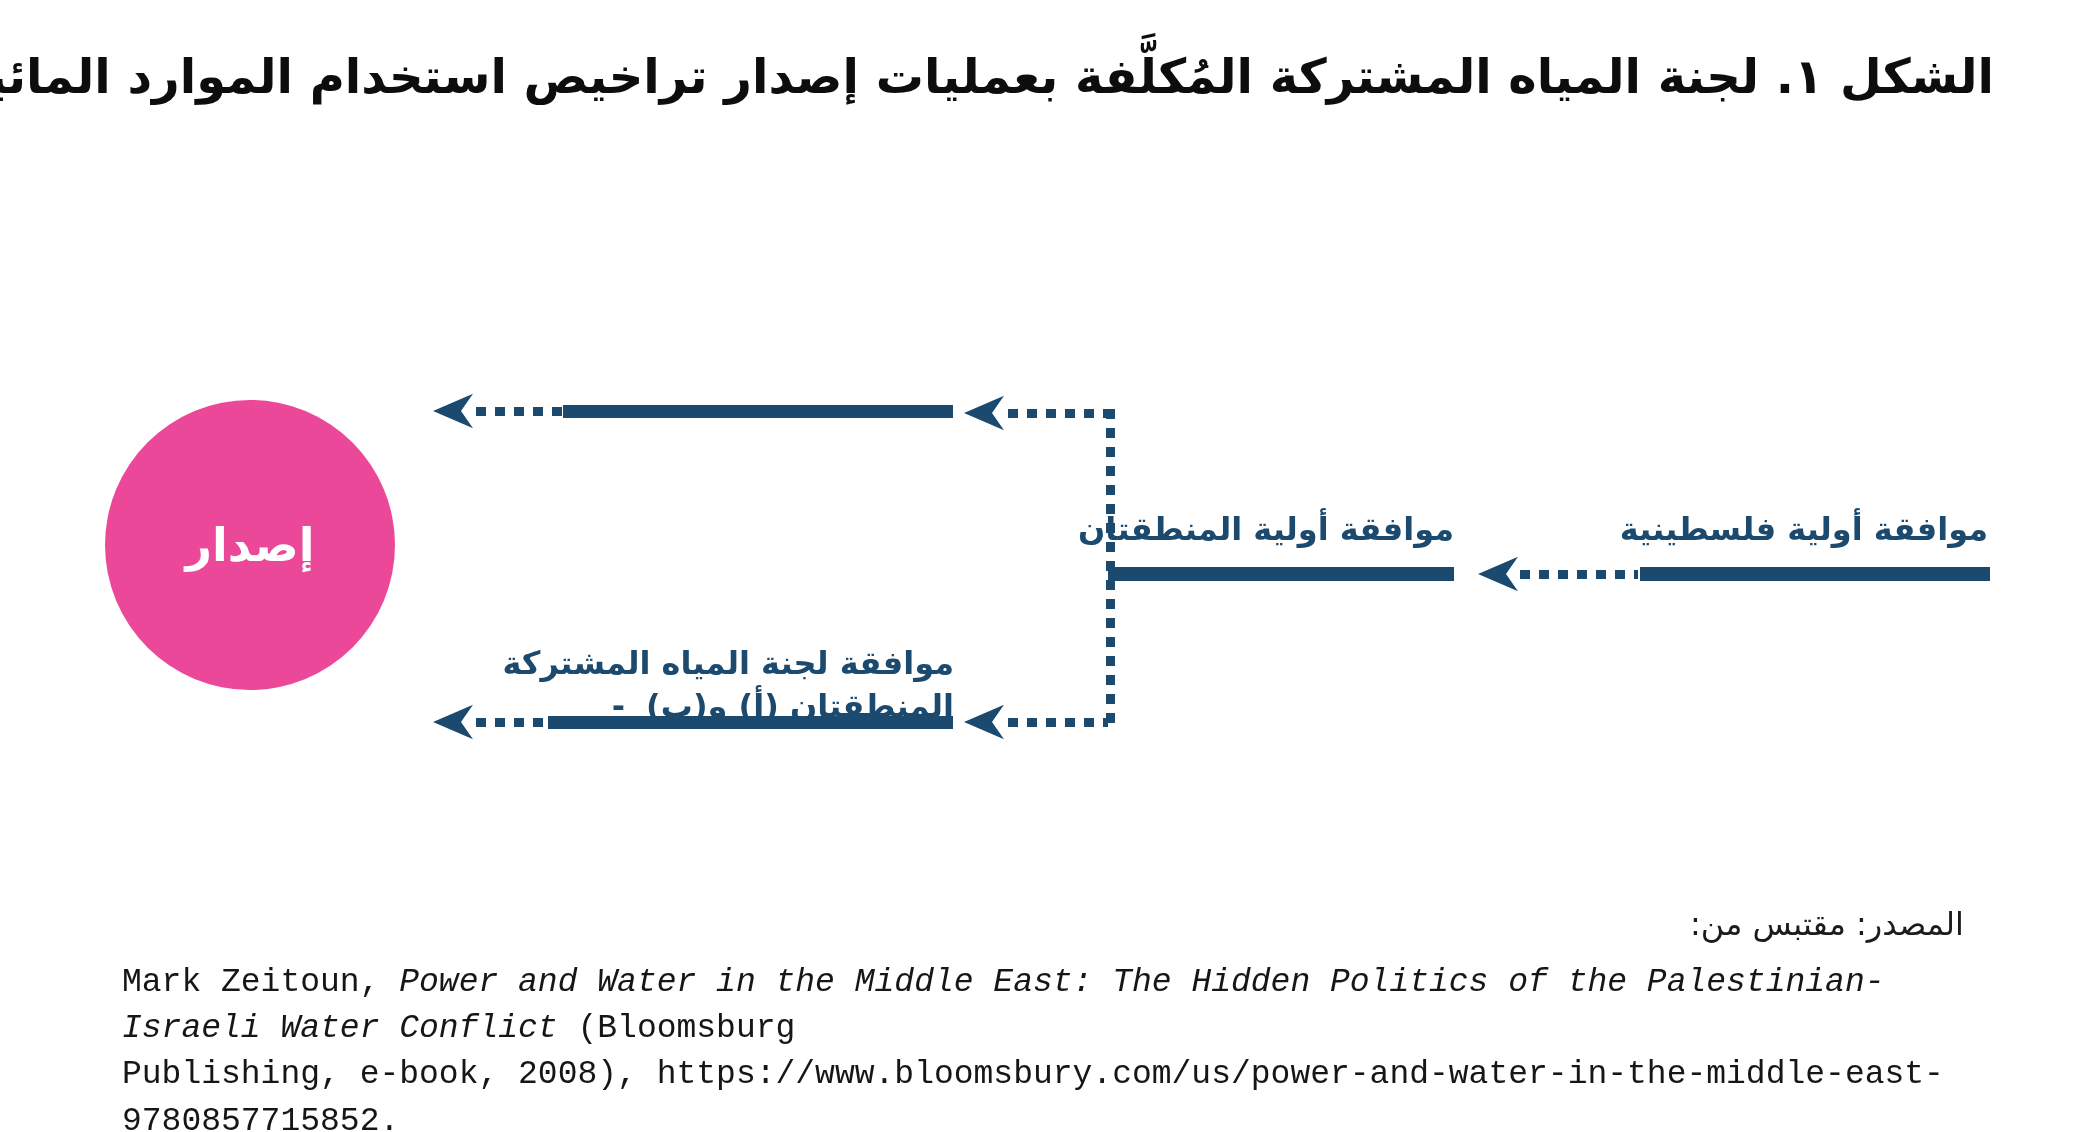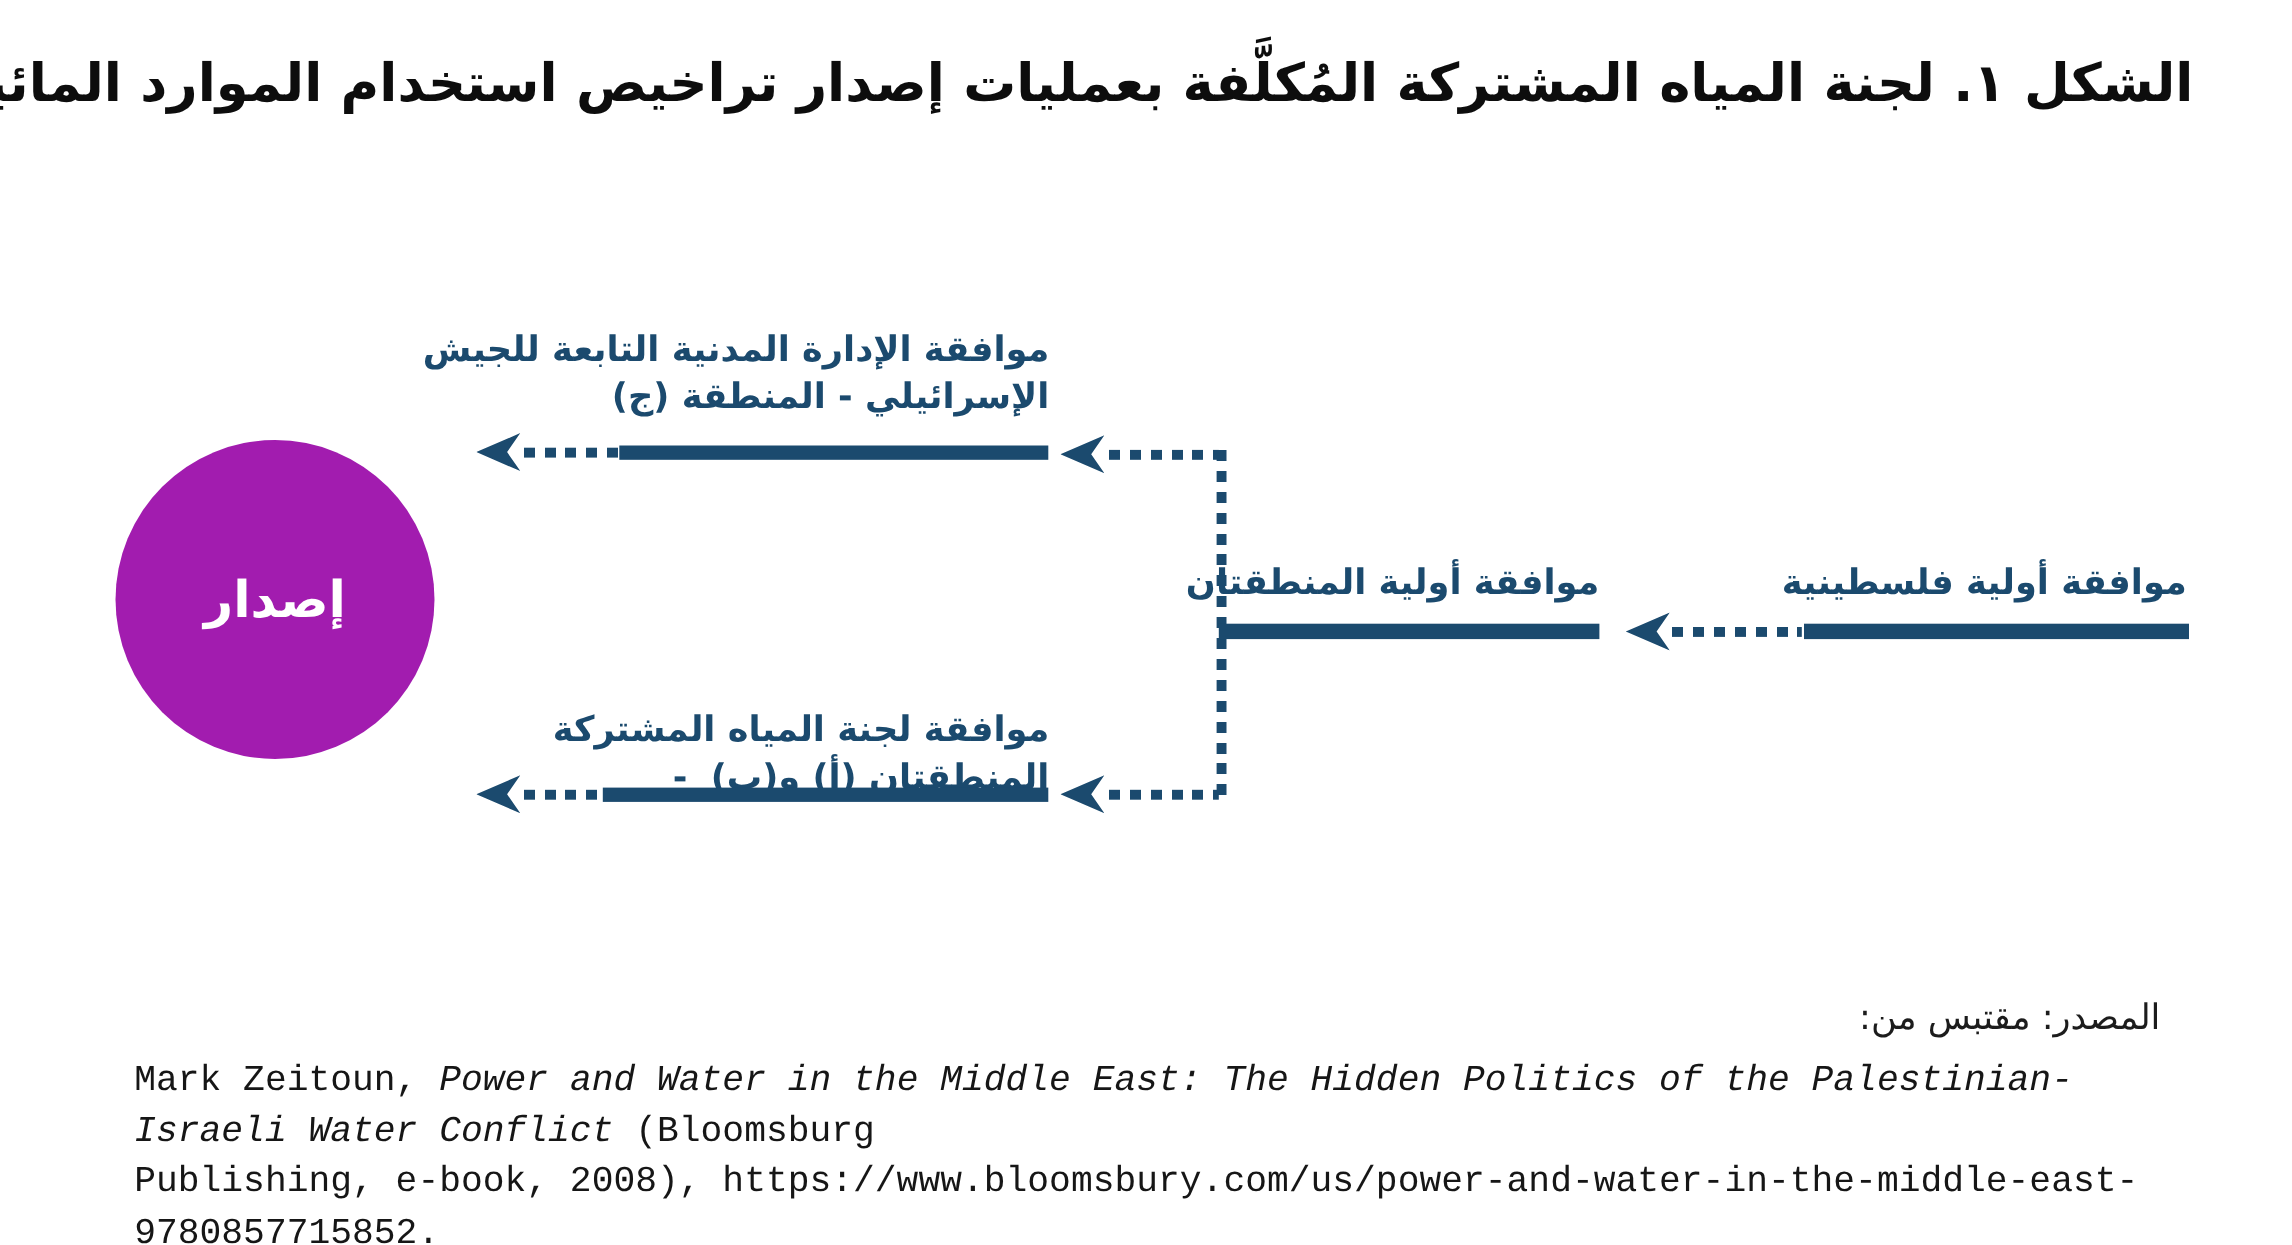--- a/index.html
+++ b/index.html
@@ -5,21 +5,21 @@
   html,body{margin:0;padding:0;background:#ffffff;}
   #stage{position:relative;width:2084px;height:1132px;background:#ffffff;overflow:hidden;
          font-family:"DejaVu Sans",sans-serif;}
 
   
   .fig-title{position:absolute;top:48px;right:90px;max-width:1960px;
     font-size:48px;font-weight:700;color:#0d0d0d;direction:rtl;white-space:nowrap;}
 
   
   .circle{position:absolute;left:105px;top:400px;width:290px;height:290px;border-radius:50%;
-    background:#a21caf;display:flex;flex-direction:column;align-items:center;justify-content:center;}
+    background:#ec4899;display:flex;flex-direction:column;align-items:center;justify-content:center;}
   .circle .ln{color:#ffffff;font-size:46px;font-weight:700;line-height:1.22;direction:rtl;text-align:center;}
 
   
   .bar{position:absolute;height:14px;background:#1b4a6e;}
   .bar-top{left:563px;top:405px;width:390px;height:13px;}
   .bar-bottom{left:548px;top:716px;width:405px;height:13px;}
   .bar-mid{left:1108px;top:567px;width:346px;}
   .bar-right{left:1640px;top:567px;width:350px;}
 
   
@@ -63,24 +63,20 @@
 <body>
 
 <div id="stage">
 
   <div class="fig-title">الشكل ١. لجنة المياه المشتركة المُكلَّفة بعمليات إصدار تراخيص استخدام الموارد المائية</div>
 
   <div class="circle">
     <div class="ln">إصدار</div>
   </div>
 
-  <div class="node-label lbl-civil">
-    <div>موافقة الإدارة المدنية التابعة للجيش</div>
-    <div>الإسرائيلي - المنطقة (ج)</div>
-  </div>
   <div class="bar bar-top"></div>
   <div class="hdots d-top-left"></div>
   <div class="arrow a-top-left"></div>
 
   <div class="node-label lbl-jwc">
     <div>موافقة لجنة المياه المشتركة</div>
     <div>
       <span>المنطقتان (أ) و(ب)</span>
       <span class="dash-left">-</span>
     </div>

